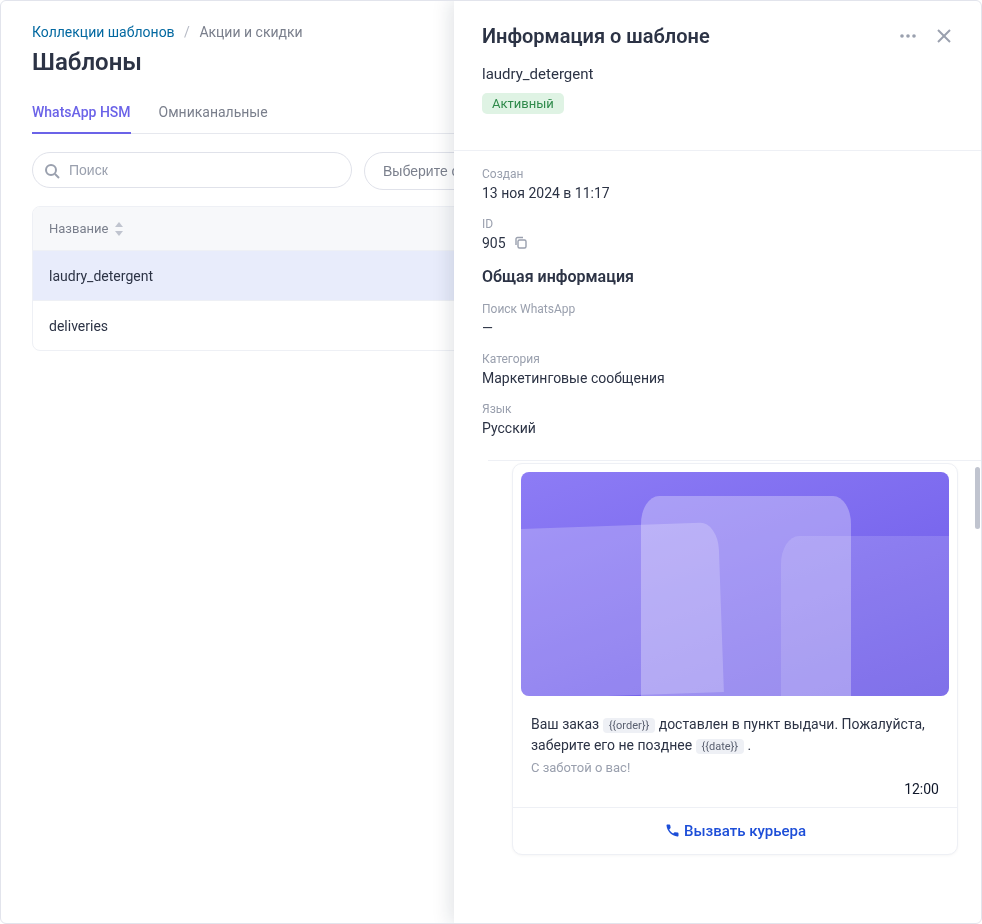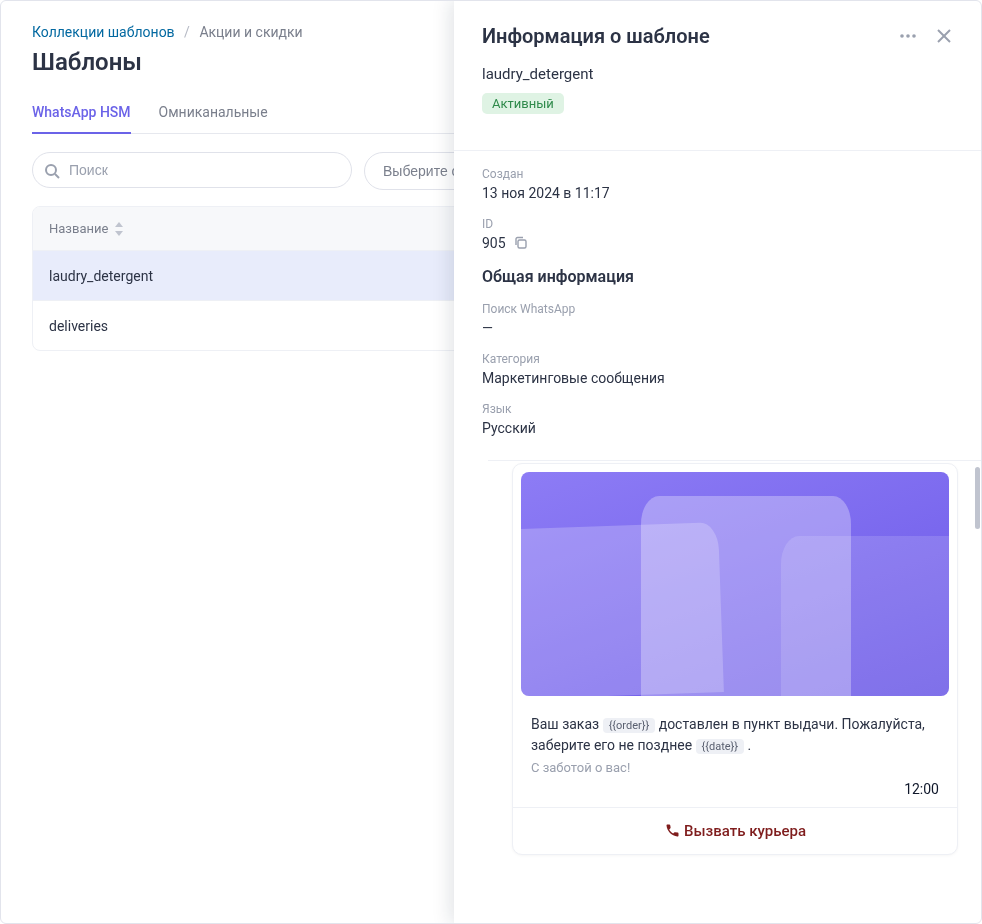--- a/index.html
+++ b/index.html
@@ -199,21 +199,21 @@
   .preview-time {
     text-align: right;
     padding: 0 18px 10px;
     font-size: 14px;
     color: #0f172a;
   }
   .preview-btn {
     border-top: 1px solid #eef0f5;
     padding: 14px 0;
     text-align: center;
-    color: #7f1d1d;
+    color: #1d4ed8;
     font-size: 15px;
     font-weight: 500;
     display: flex;
     align-items: center;
     justify-content: center;
     gap: 4px;
     cursor: pointer;
   }
   .phone-icon { width: 16px; height: 16px; }
 

